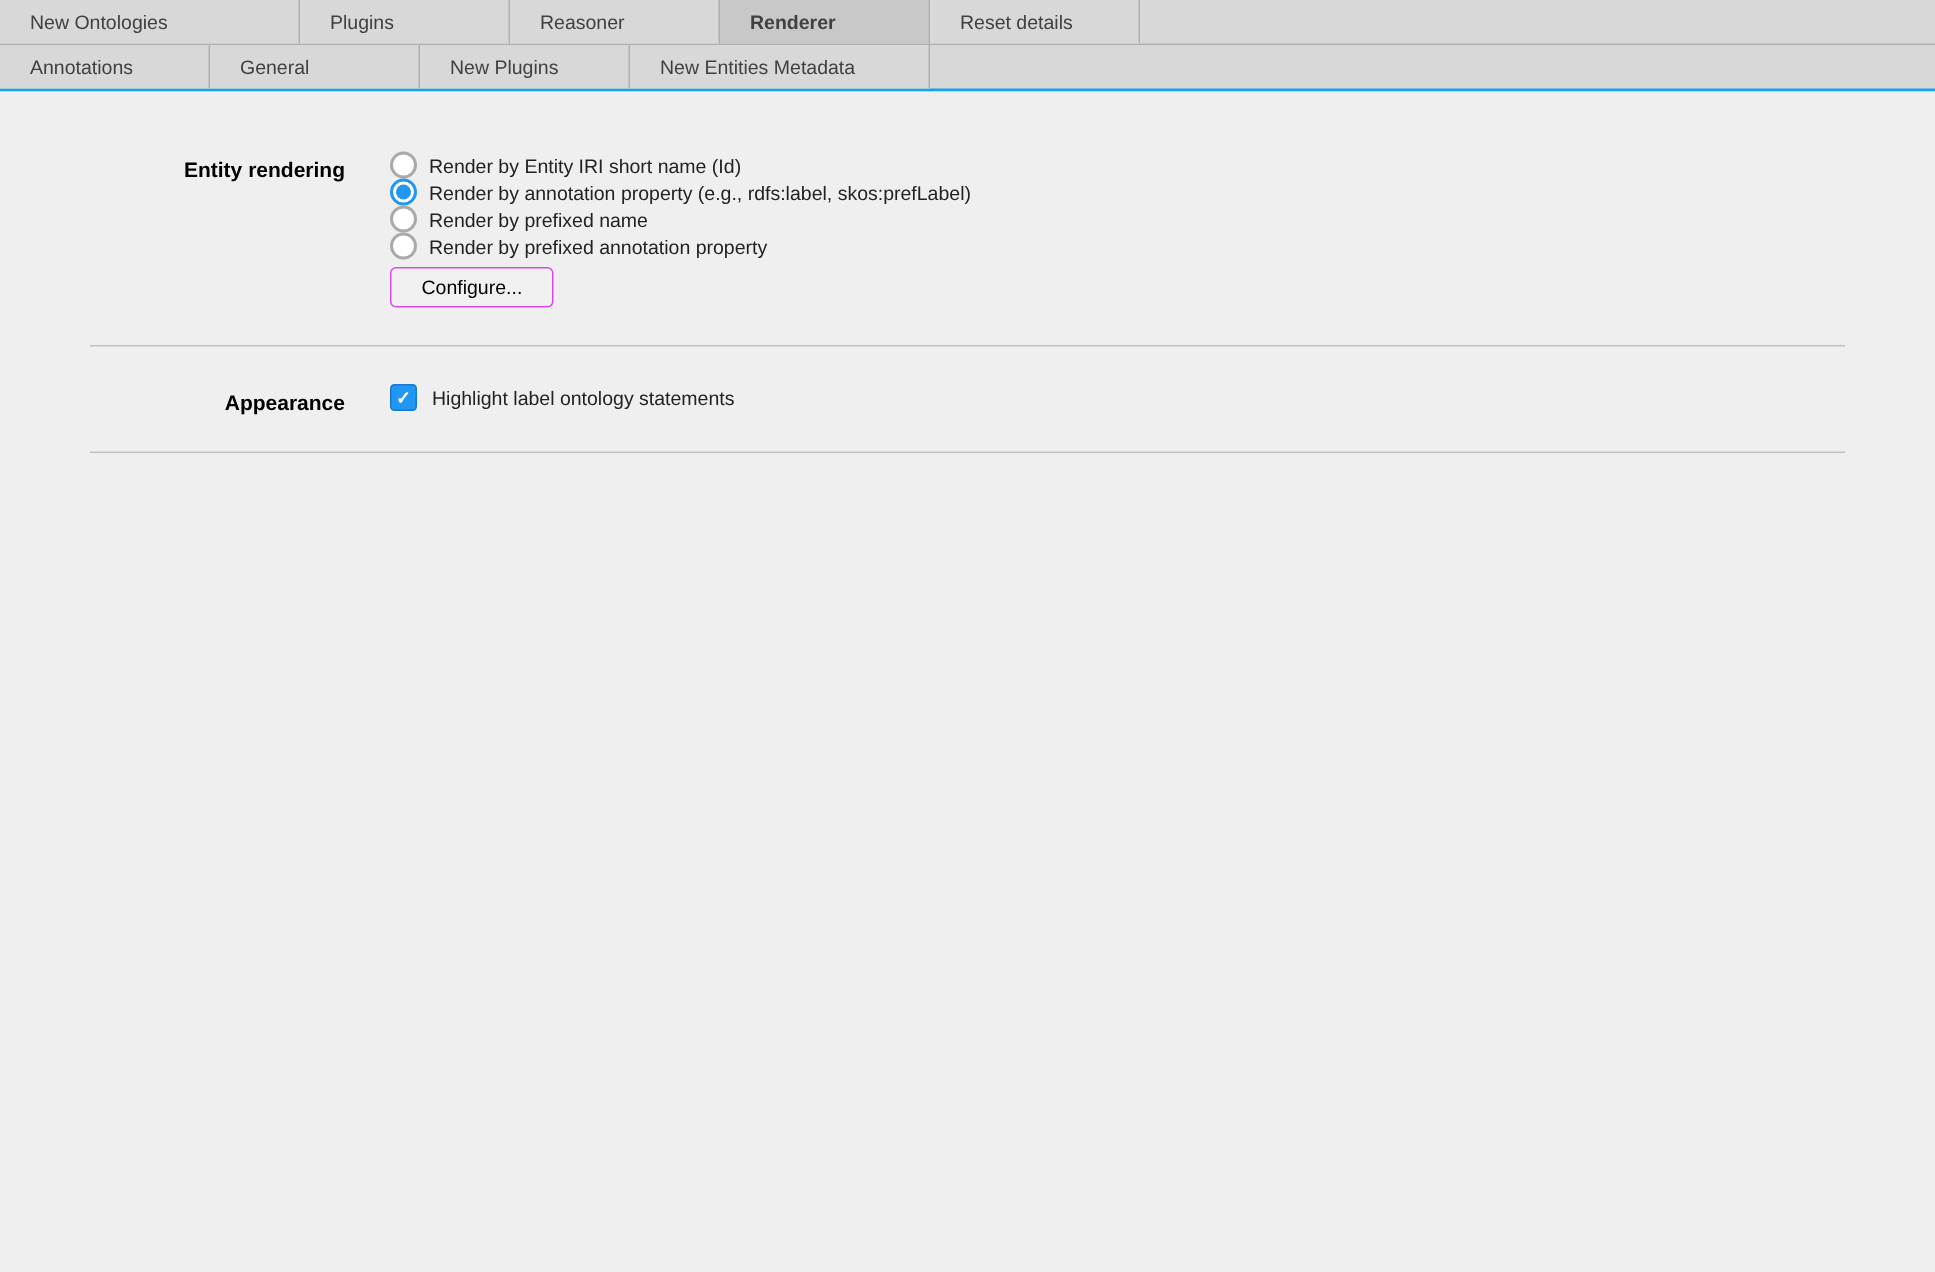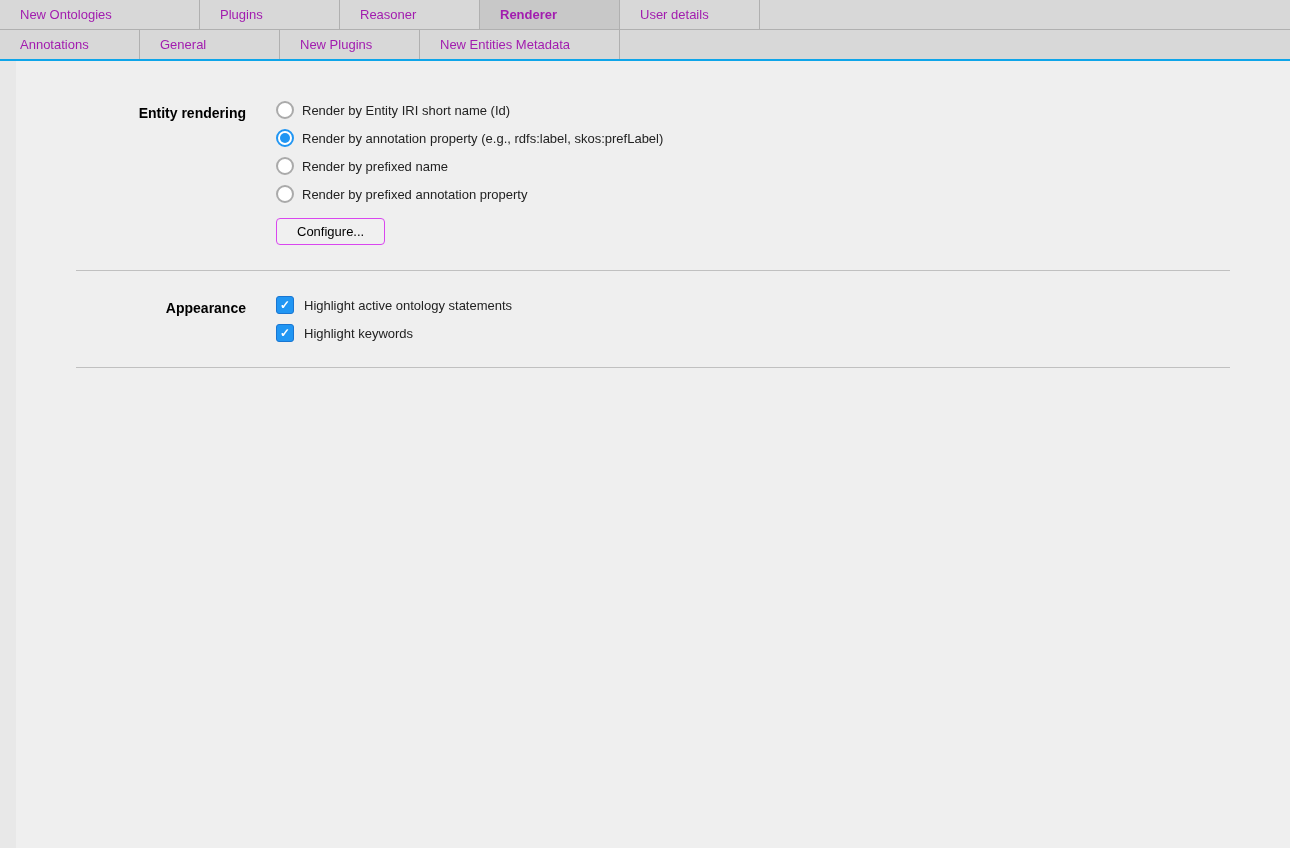--- a/index.html
+++ b/index.html
@@ -27,21 +27,21 @@
       display: flex;
       border-bottom: 2px solid #0ea5e9;
       background: #d8d8d8;
     }
 
     .tab {
       padding: 7px 20px;
       border-right: 1px solid #b0b0b0;
       cursor: pointer;
       font-size: 13px;
-      color: #a21caf;
+      color: #404040;
       background: #d8d8d8;
       white-space: nowrap;
     }
 
     .tab:first-child {
       border-left: none;
     }
 
     .tab.active {
       background: #c8c8c8;
@@ -53,21 +53,20 @@
     }
 
     .tab-medium {
       min-width: 140px;
     }
 
     .content {
       background: #efefef;
       padding: 40px 60px;
       height: calc(848px - 60px);
-      margin-left: 16px;
     }
 
     .section {
       display: flex;
       align-items: flex-start;
       margin-bottom: 10px;
     }
 
     .section-label {
       font-weight: bold;
@@ -75,21 +74,20 @@
       width: 200px;
       min-width: 200px;
       padding-top: 4px;
       text-align: right;
       padding-right: 30px;
     }
 
     .section-content {
       display: flex;
       flex-direction: column;
-      gap: 10px;
     }
 
     .radio-option {
       display: flex;
       align-items: center;
       gap: 8px;
       cursor: pointer;
     }
 
     .radio-input {
@@ -233,21 +231,21 @@
   <div class="tab tab-medium">
     <span>Plugins</span>
   </div>
   <div class="tab tab-medium">
     <span>Reasoner</span>
   </div>
   <div class="tab tab-medium active">
     <span>Renderer</span>
   </div>
   <div class="tab tab-medium">
-    <span>User details</span>
+    <span>Reset details</span>
   </div>
 </div>
 
 <div class="tabs-row-2">
   <div class="tab tab-medium">
     <span>Annotations</span>
   </div>
   <div class="tab tab-medium">
     <span>General</span>
   </div>
@@ -290,27 +288,23 @@
   </div>
 
   <hr class="divider">
 
   <div class="section">
     <div class="section-label">Appearance</div>
     <div class="section-content">
 
       <div class="checkbox-option">
         <div class="checkbox-input"></div>
-        <span class="checkbox-label">Highlight active ontology statements</span>
-      </div>
-
-
-      <div class="checkbox-option">
-        <div class="checkbox-input"></div>
-        <span class="checkbox-label">Highlight keywords</span>
-      </div>
+        <span class="checkbox-label">Highlight label ontology statements</span>
+      </div>
+
+
     </div>
   </div>
 
   <hr class="divider">
 
 
 </div>
 
 </body></html>

